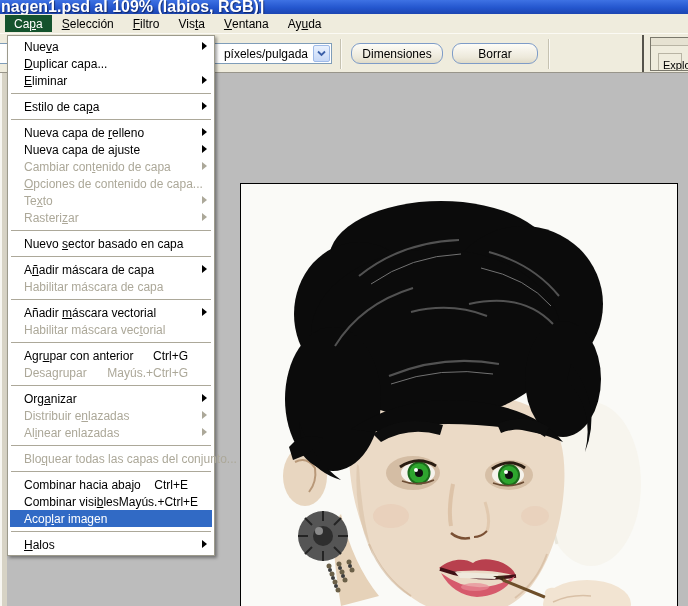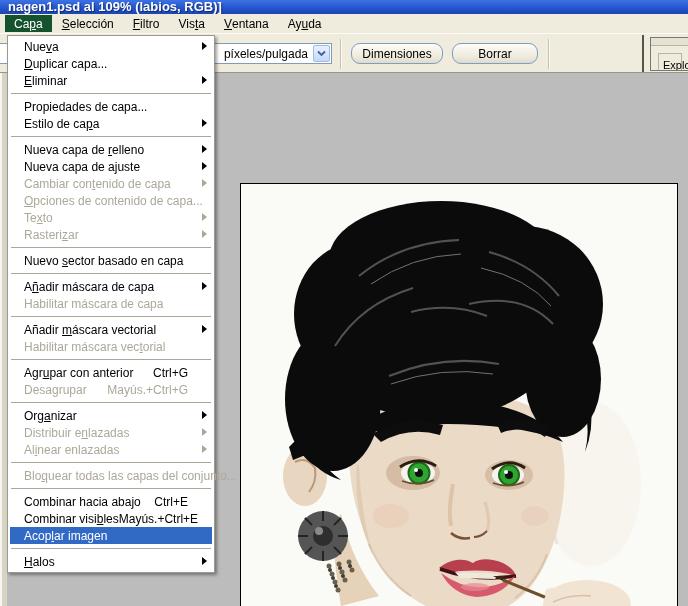--- a/index.html
+++ b/index.html
@@ -3,22 +3,22 @@
 <meta charset="utf-8">
 <style>
   html,body{margin:0;padding:0;background:#888;}
   *{box-sizing:border-box;}
   .screen{position:relative;width:688px;height:606px;overflow:hidden;
           font-family:"Liberation Sans",sans-serif;background:#BCBCBC;user-select:none;}
 
   
   .titlebar{position:absolute;top:0;left:0;width:100%;height:14px;
     background:linear-gradient(180deg,#3E72E4 0%,#2456CE 55%,#1C46B2 100%);
-    color:#fff;font-weight:bold;font-size:13px;line-height:13px;
-    padding-left:8px;white-space:nowrap;overflow:hidden;
+    color:#fff;font-weight:bold;font-size:16px;line-height:13px;
+    padding-left:1px;white-space:nowrap;overflow:hidden;
     text-shadow:1px 1px 1px rgba(0,0,20,.5);}
 
   
   .menubar{position:absolute;top:14px;left:0;width:100%;height:19px;
     background:#EFECDD;display:flex;align-items:stretch;padding-left:5px;
     font-size:12px;color:#000;}
   .mb-item{display:flex;align-items:center;padding:0 9px;margin:1px 1px 1px 0;cursor:default;}
   .mb-item.active{background:#14532d;color:#fff;}
   .mb-item u{text-decoration:underline;text-underline-offset:1px;}
 
@@ -258,23 +258,20 @@
       </div>
       <div class="mi">
         <span class="mi-label"><u>D</u>uplicar capa...</span>
       </div>
       <div class="mi">
         <span class="mi-label"><u>E</u>liminar</span>
         <span class="mi-arrow"></span>
       </div>
       <div class="msep"></div>
       <div class="mi">
-        <span class="mi-label">Propiedades de capa...</span>
-      </div>
-      <div class="mi">
         <span class="mi-label">Estilo de ca<u>p</u>a</span>
         <span class="mi-arrow"></span>
       </div>
       <div class="msep"></div>
       <div class="mi">
         <span class="mi-label">Nueva capa de <u>r</u>elleno</span>
         <span class="mi-arrow"></span>
       </div>
       <div class="mi">
         <span class="mi-label">Nueva capa de ajuste</span>

